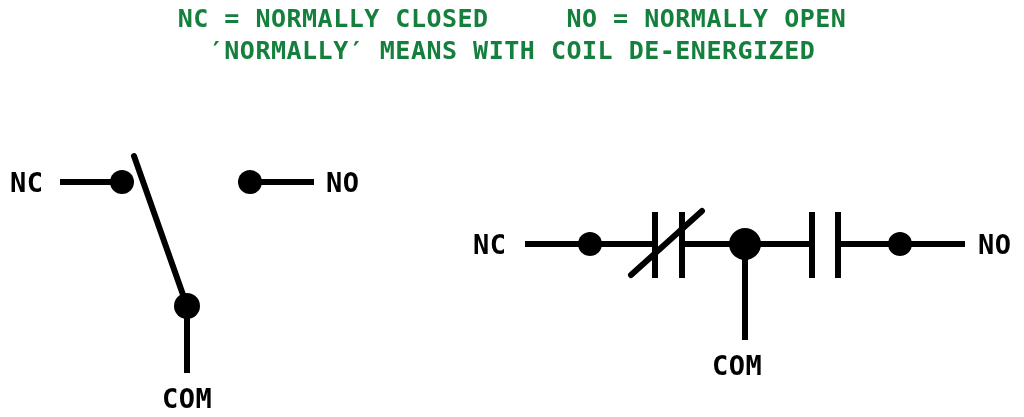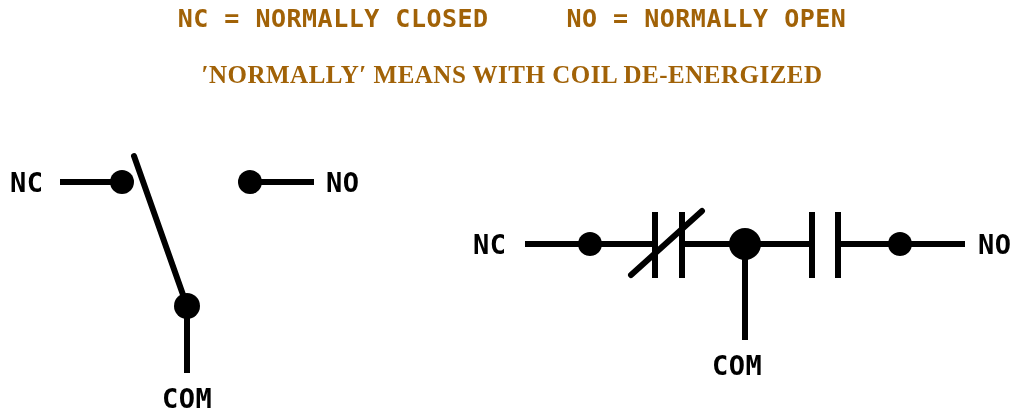--- a/index.html
+++ b/index.html
@@ -17,30 +17,30 @@
     font-family: "DejaVu Sans Mono", "Liberation Mono", monospace;
   }
   .header-block {
     position: absolute;
     left: 0;
     top: 0;
     width: 1024px;
     text-align: center;
   }
   .header-line {
-    color: #a16207;
+    color: #15803d;
     font-family: "DejaVu Sans Mono", "Liberation Mono", monospace;
     font-weight: 700;
     font-size: 25px;
     letter-spacing: 0.5px;
     white-space: pre;
     line-height: 1;
   }
   #header-line-1 { margin-top: 6px; }
-  #header-line-2 { margin-top: 31px; font-family: Liberation Serif, serif; }
+  #header-line-2 { margin-top: 7px; }
 
   .diagram-svg {
     position: absolute;
     display: block;
   }
   #left-diagram  { left: 0px;   top: 130px; }
   #right-diagram { left: 440px; top: 195px; }
 
   .wire      { stroke: #000000; stroke-width: 6; stroke-linecap: butt; fill: none; }
   .blade     { stroke: #000000; stroke-width: 6; stroke-linecap: round; fill: none; }

